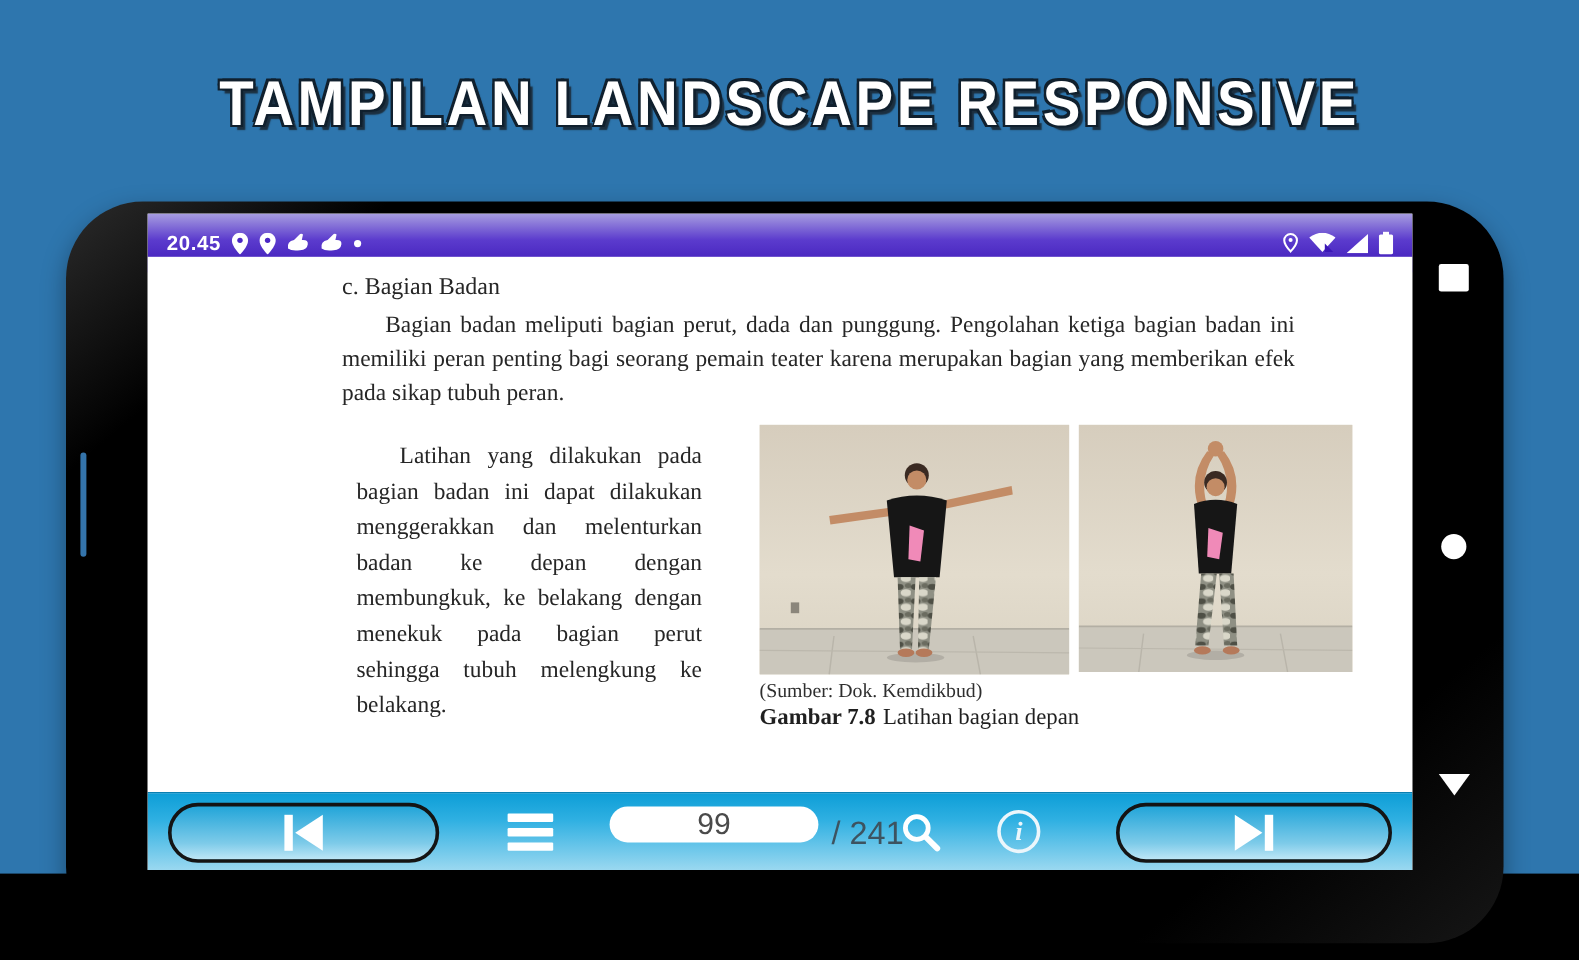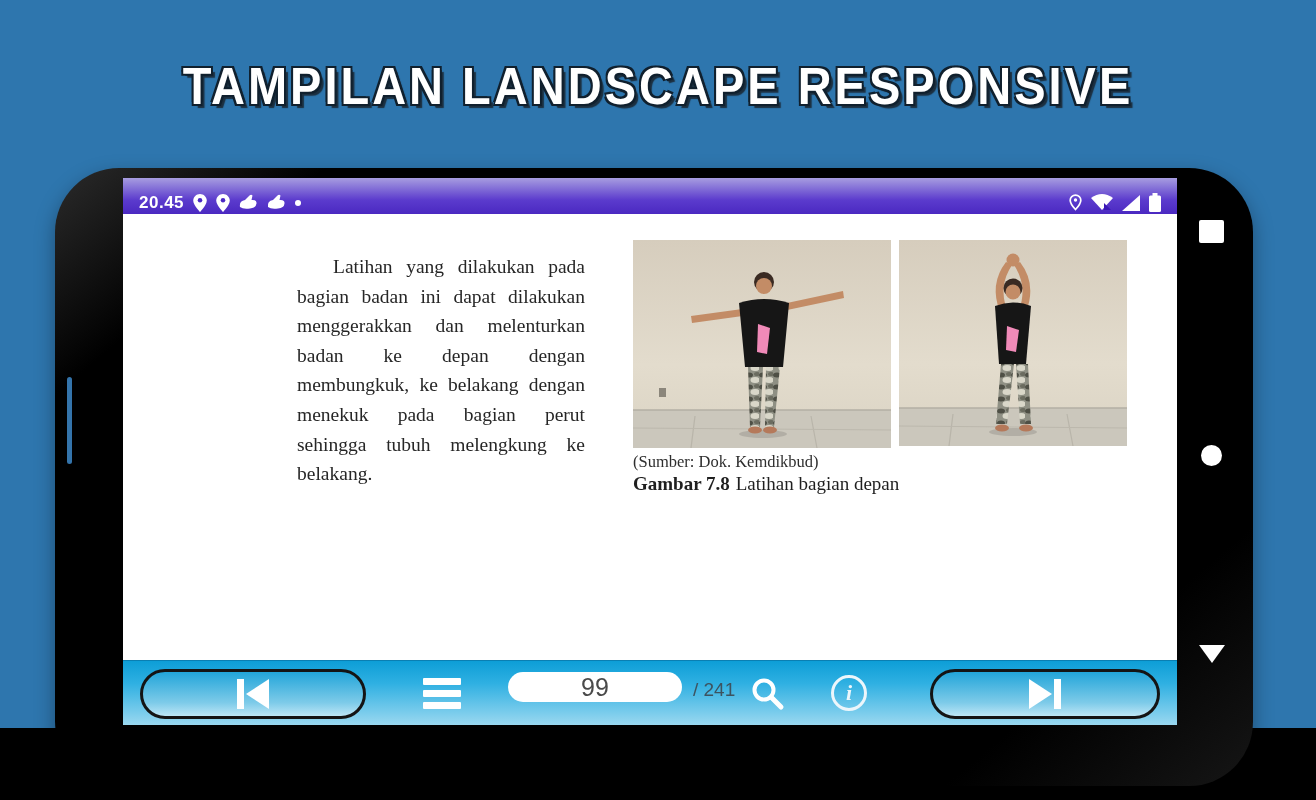--- a/index.html
+++ b/index.html
@@ -72,21 +72,21 @@
   .btn-prev{left:17px;width:226px;}
   .btn-next{left:807px;width:230px;}
   .hamburger{position:absolute;left:300px;top:17px;width:38px;height:31px;
     display:flex;flex-direction:column;justify-content:space-between;cursor:pointer;}
   .hamburger span{display:block;height:7px;background:#fff;border-radius:1px;}
   .page-input{
     position:absolute;left:385px;top:11px;width:174px;height:30px;border:none;border-radius:22px;
     background:#fff;text-align:center;font-size:25px;color:#4a4a4a;
     font-family:"Liberation Sans",sans-serif;box-sizing:border-box;outline:none;
   }
-  .page-total{position:absolute;left:570px;top:18px;font-size:19px;color:#3d5360;}
+  .page-total{position:absolute;left:570px;top:18px;font-size:27px;color:#3d5360;}
   .tb-ico{position:absolute;cursor:pointer;}
   .ico-search{left:627px;top:15px;}
   .ico-info{left:708px;top:14px;width:36px;height:36px;border:3px solid #ecf6fb;border-radius:50%;
     box-sizing:border-box;display:flex;align-items:center;justify-content:center;
     color:#ecf6fb;font-size:22px;font-weight:700;font-family:"Liberation Serif",serif;font-style:italic;}
 </style>
 </head>
 <body>
 
 <svg width="0" height="0" style="position:absolute" aria-hidden="true">
@@ -150,20 +150,22 @@
             <path fill="#fff" d="M0 16 L18 0 L18 16 Z"></path>
           </svg>
         <svg class="sb-ic" width="12" height="19" viewBox="0 0 12 19">
             <rect x="3.5" y="0" width="5" height="3" fill="#fff"></rect>
             <rect x="0" y="2.5" width="12" height="16.5" rx="1.5" fill="#fff"></rect>
           </svg>
       </div>
     </div>
 
     <div class="content">
+      <p class="bk-heading">c. Bagian Badan</p>
+      <p class="bk-p1">Bagian badan meliputi bagian perut, dada dan punggung. Pengolahan ketiga bagian badan ini memiliki peran penting bagi seorang pemain teater karena merupakan bagian yang memberikan efek pada sikap tubuh peran.</p>
 
       <div class="two-col">
         <p class="leftcol">Latihan yang dilakukan pada bagian badan ini dapat dilakukan menggerakkan dan melenturkan badan ke depan dengan membungkuk, ke belakang dengan menekuk pada bagian perut sehingga tubuh melengkung ke belakang.</p>
 
         <div class="figure">
           <div class="photo-row">
 
             <svg class="photo" width="258" height="208" viewBox="0 0 258 208">
               <rect width="258" height="208" fill="url(#wallg)"></rect>
               <rect x="0" y="170" width="258" height="38" fill="#cbc7bc"></rect>

